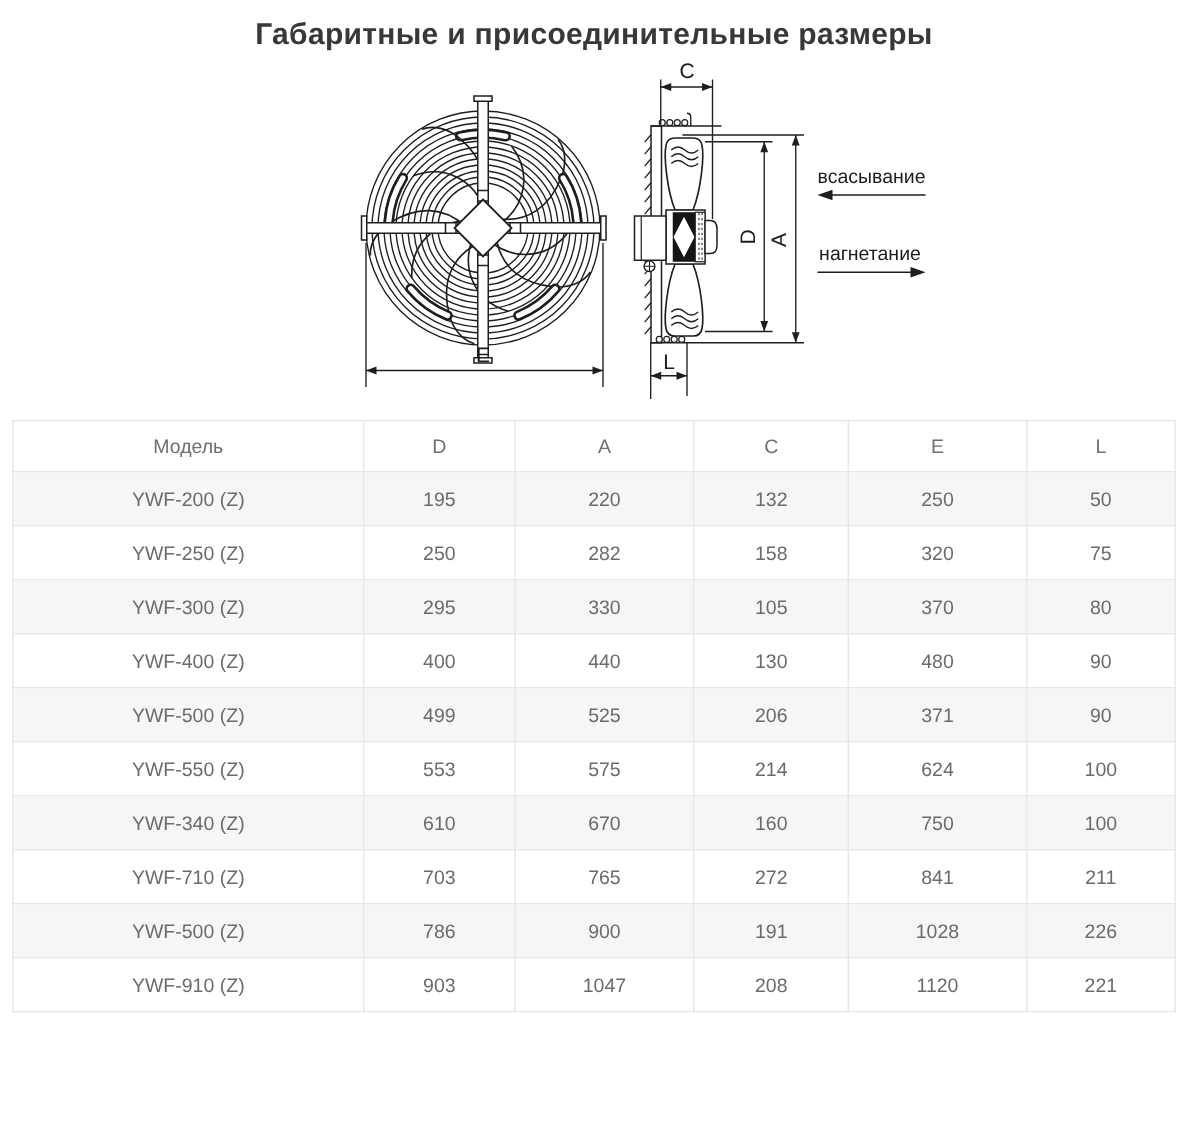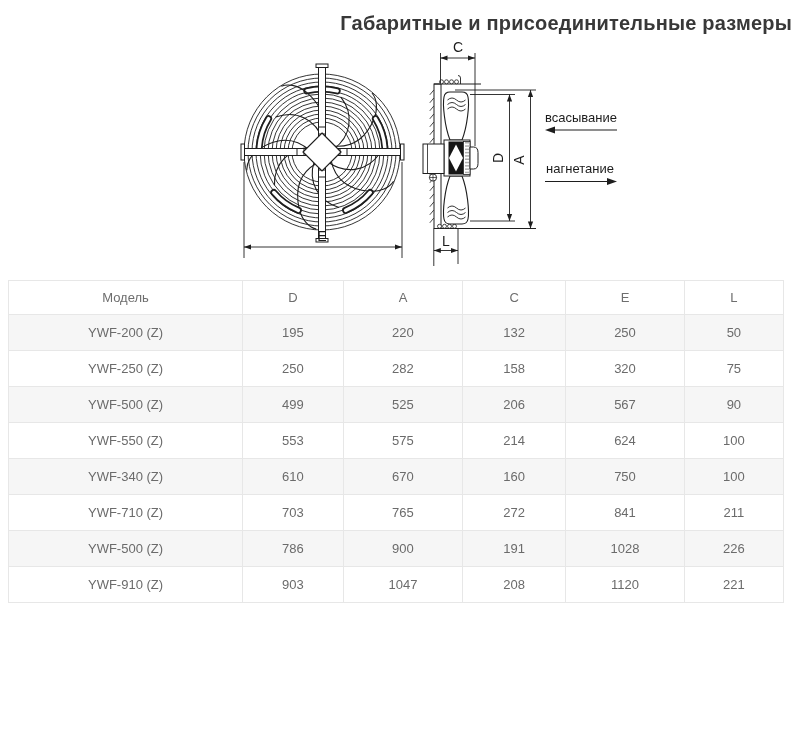--- a/index.html
+++ b/index.html
@@ -1,19 +1,19 @@
 <!DOCTYPE html>
 <html><head>
 <meta charset="utf-8">
 <style>
   html,body{margin:0;padding:0;background:#ffffff;}
   body{width:792px;font-family:"Liberation Sans",sans-serif;}
   .title{
     margin:8px 0 0 0;
-    text-align:right;
+    text-align:center;
     font-size:20px;
     font-weight:600;
     color:#383838;
     letter-spacing:.2px;
     line-height:30px;
   }
   svg.diagram{display:block;margin:0;}
   svg.diagram text{font-family:"Liberation Sans",sans-serif;fill:#1c1c1c;font-size:14px;}
   svg.diagram text.flow{font-size:13px;}
   table.dims{
@@ -243,25 +243,41 @@
       </tr>
       <tr>
         <td>YWF-250 (Z)</td>
         <td>250</td>
         <td>282</td>
         <td>158</td>
         <td>320</td>
         <td>75</td>
       </tr>
       <tr>
+        <td>YWF-300 (Z)</td>
+        <td>295</td>
+        <td>330</td>
+        <td>105</td>
+        <td>370</td>
+        <td>80</td>
+      </tr>
+      <tr>
+        <td>YWF-400 (Z)</td>
+        <td>400</td>
+        <td>440</td>
+        <td>130</td>
+        <td>480</td>
+        <td>90</td>
+      </tr>
+      <tr>
         <td>YWF-500 (Z)</td>
         <td>499</td>
         <td>525</td>
         <td>206</td>
-        <td>567</td>
+        <td>371</td>
         <td>90</td>
       </tr>
       <tr>
         <td>YWF-550 (Z)</td>
         <td>553</td>
         <td>575</td>
         <td>214</td>
         <td>624</td>
         <td>100</td>
       </tr>

